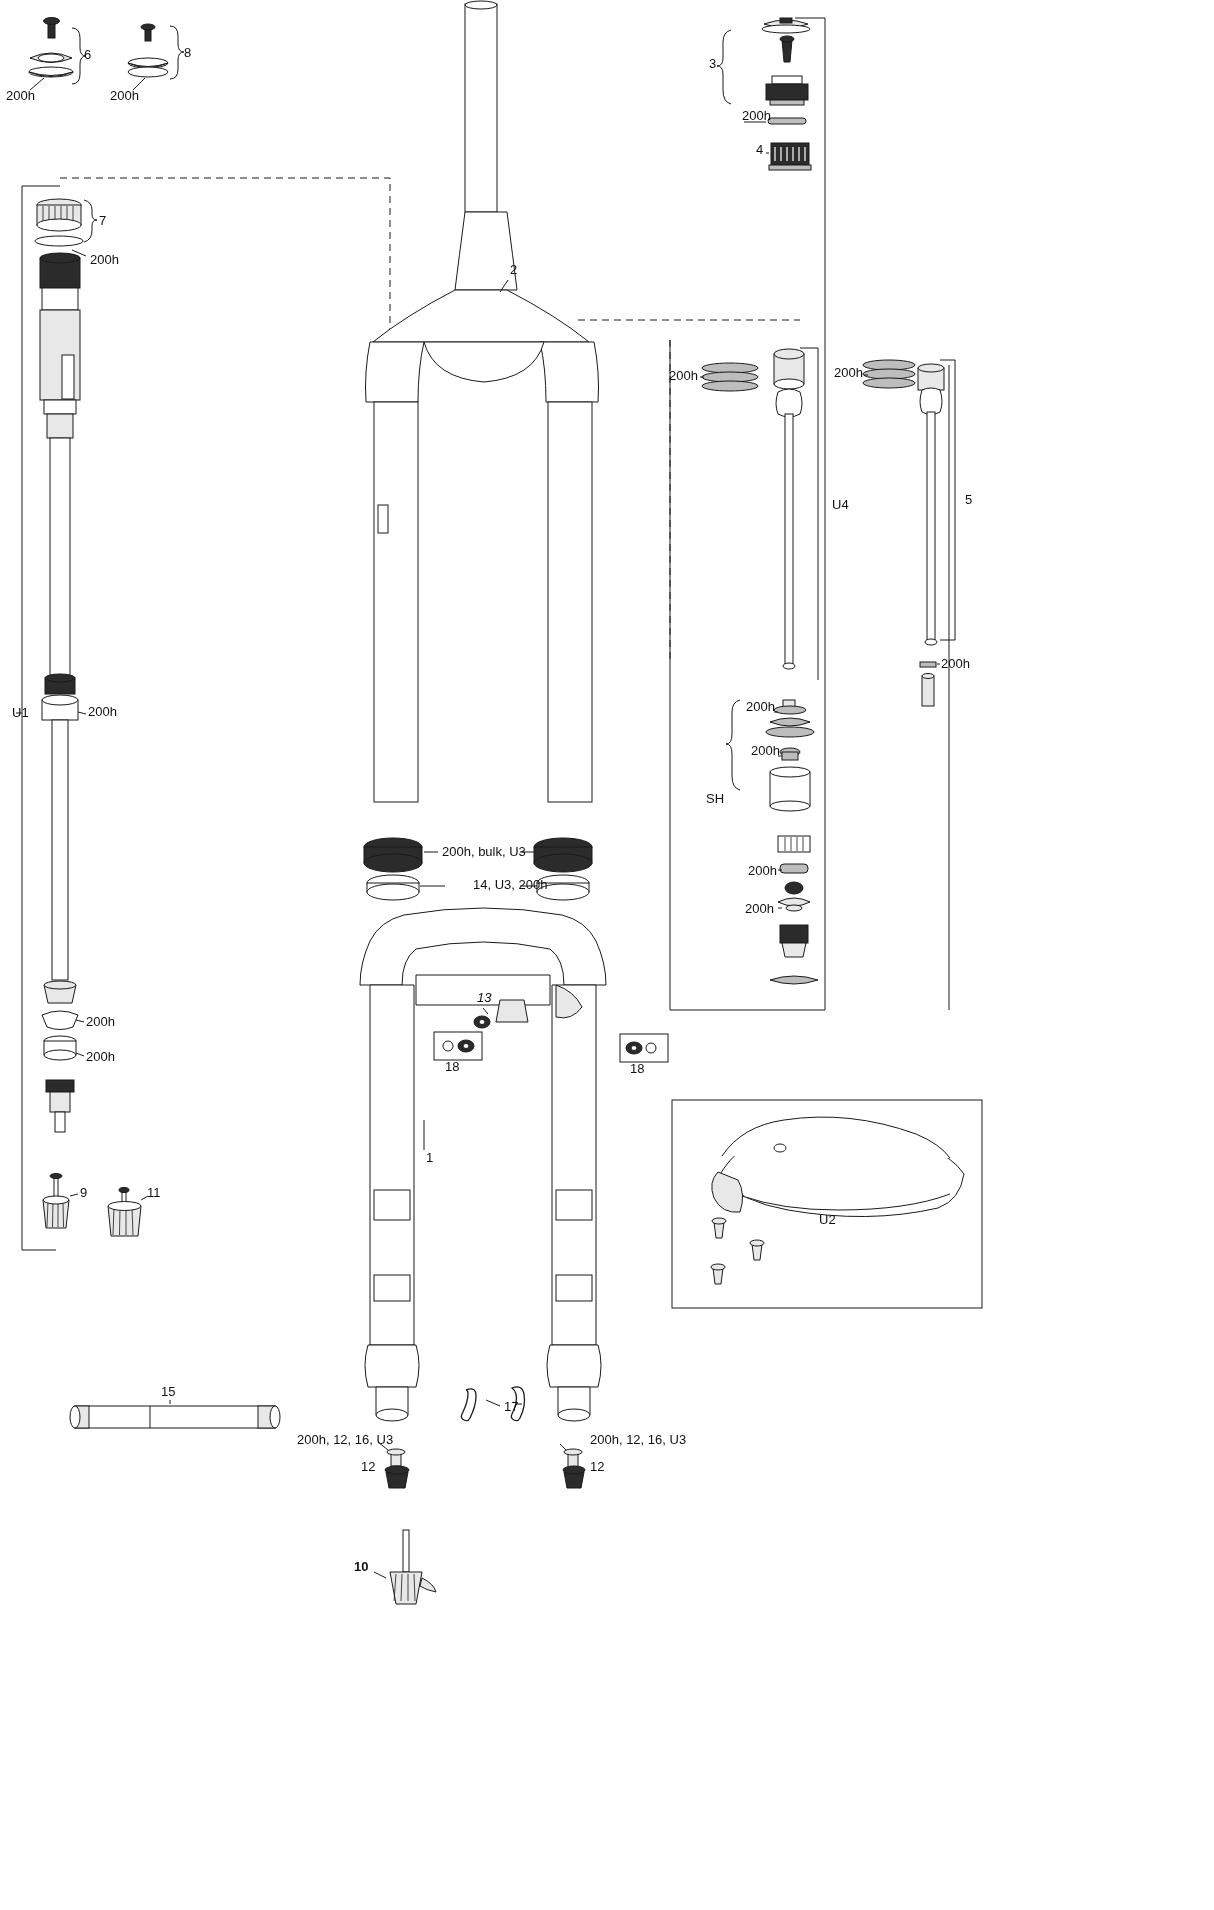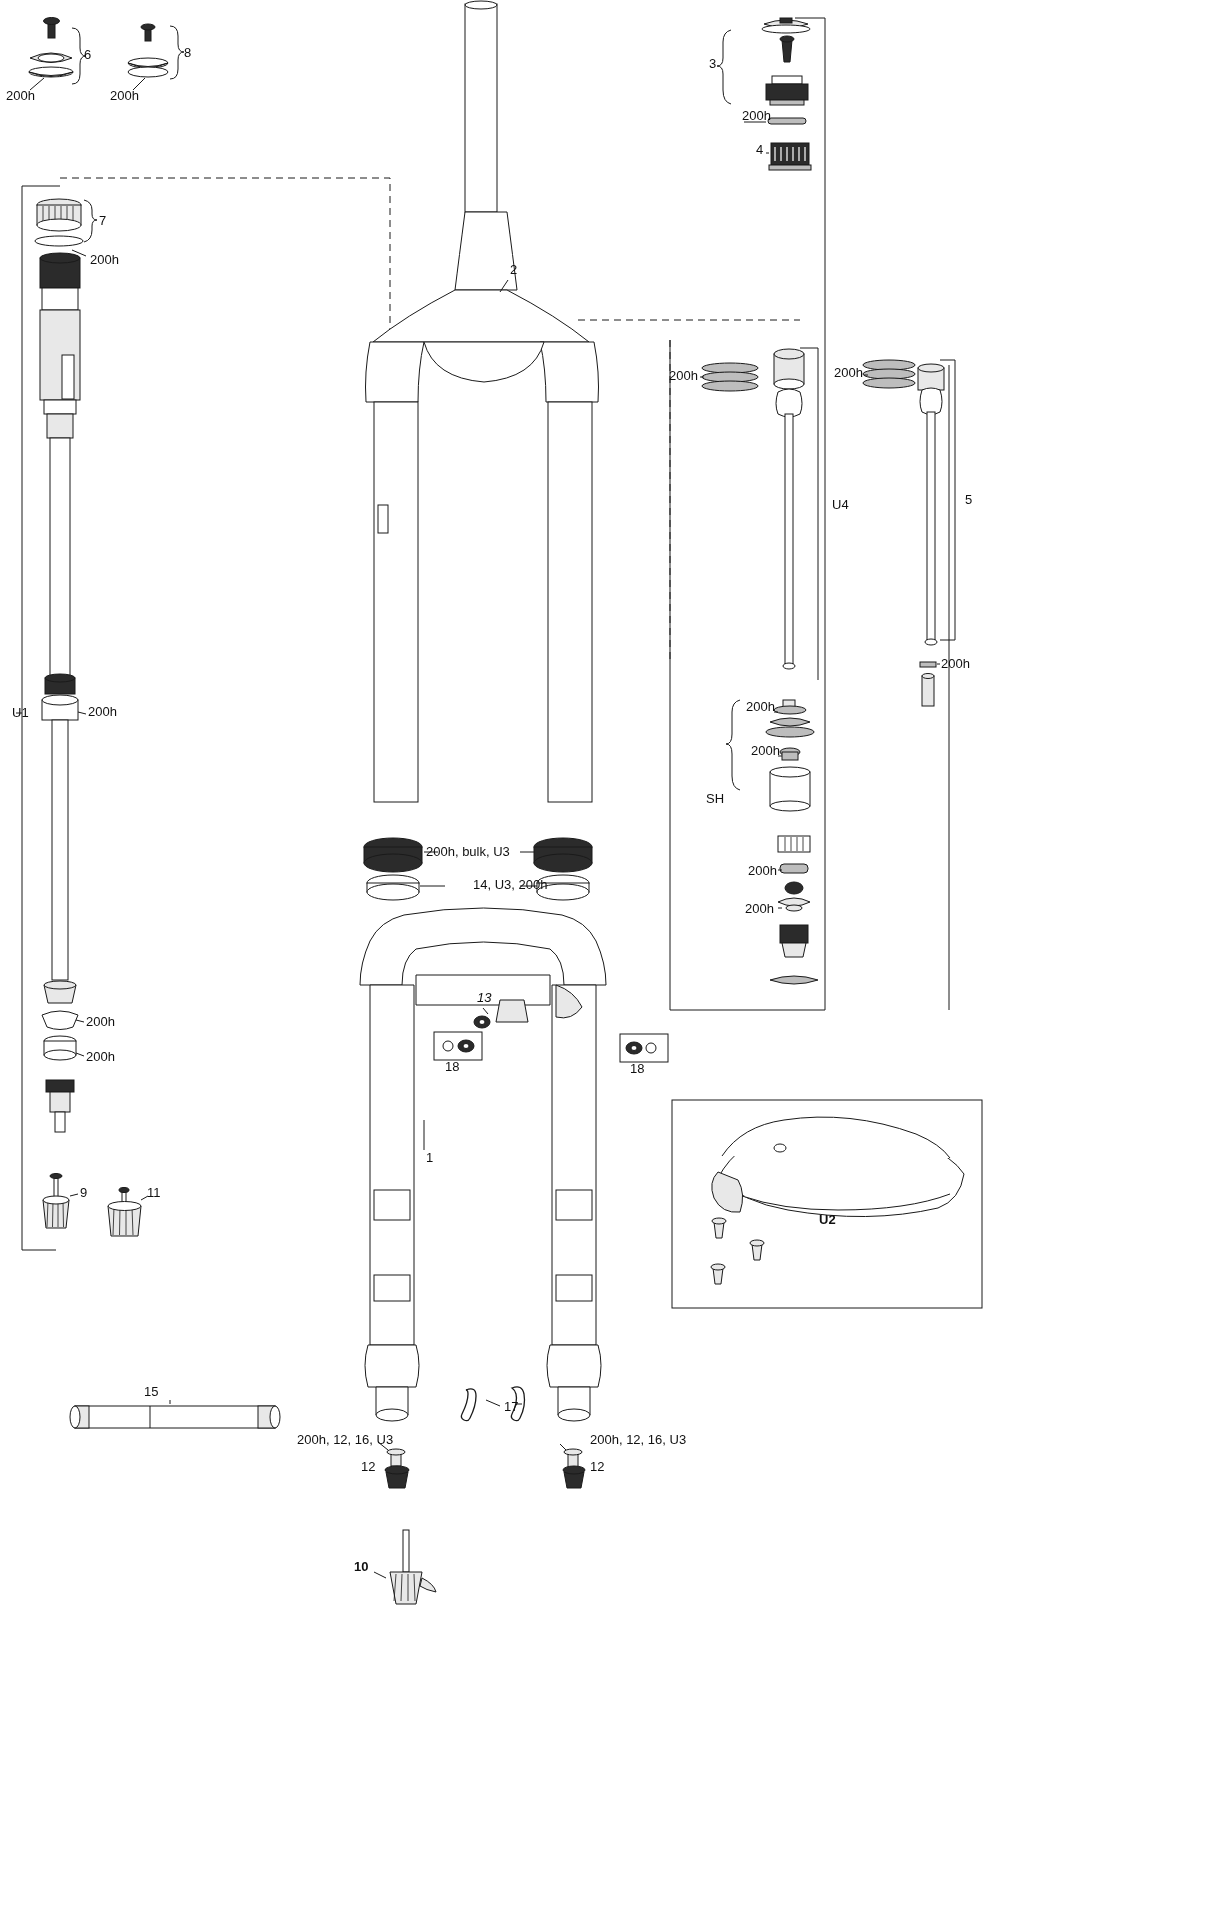--- a/index.html
+++ b/index.html
@@ -409,37 +409,37 @@
 <div class="lbl" style="left:832px;top:498px;">U4</div>
 <div class="lbl" style="left:965px;top:493px;">5</div>
 
 <div class="lbl" style="left:12px;top:706px;">U1</div>
 <div class="lbl" style="left:88px;top:705px;">200h</div>
 <div class="lbl" style="left:941px;top:657px;">200h</div>
 <div class="lbl" style="left:746px;top:700px;">200h</div>
 <div class="lbl" style="left:751px;top:744px;">200h</div>
 <div class="lbl" style="left:706px;top:756px;margin-top:36px;">SH</div>
 
-<div class="lbl" style="left:426px;top:845px;">200h, bulk, U3</div>
+<div class="lbl" style="left:442px;top:845px;">200h, bulk, U3</div>
 <div class="lbl" style="left:449px;top:878px;margin-left:24px;">14, U3, 200h</div>
 <div class="lbl" style="left:748px;top:864px;">200h</div>
 <div class="lbl" style="left:745px;top:902px;">200h</div>
 
 <div class="lbl" style="left:477px;top:991px;font-style:italic;">13</div>
 <div class="lbl" style="left:445px;top:1060px;">18</div>
 <div class="lbl" style="left:630px;top:1062px;">18</div>
 <div class="lbl" style="left:86px;top:1015px;">200h</div>
 <div class="lbl" style="left:86px;top:1050px;">200h</div>
 
 <div class="lbl" style="left:426px;top:1151px;">1</div>
 <div class="lbl" style="left:80px;top:1186px;">9</div>
 <div class="lbl" style="left:147px;top:1186px;">11</div>
-<div class="lbl" style="left:819px;top:1213px;font-weight:bold;">U2</div>
-
-<div class="lbl" style="left:144px;top:1385px;">15</div>
+<div class="lbl" style="left:819px;top:1213px;">U2</div>
+
+<div class="lbl" style="left:161px;top:1385px;">15</div>
 <div class="lbl" style="left:504px;top:1400px;">17</div>
 
 <div class="lbl" style="left:297px;top:1433px;">200h, 12, 16, U3</div>
 <div class="lbl" style="left:590px;top:1433px;">200h, 12, 16, U3</div>
 <div class="lbl" style="left:361px;top:1460px;">12</div>
 <div class="lbl" style="left:590px;top:1460px;">12</div>
 <div class="lbl" style="left:354px;top:1560px;font-weight:bold;">10</div>
 
 </div>
 

